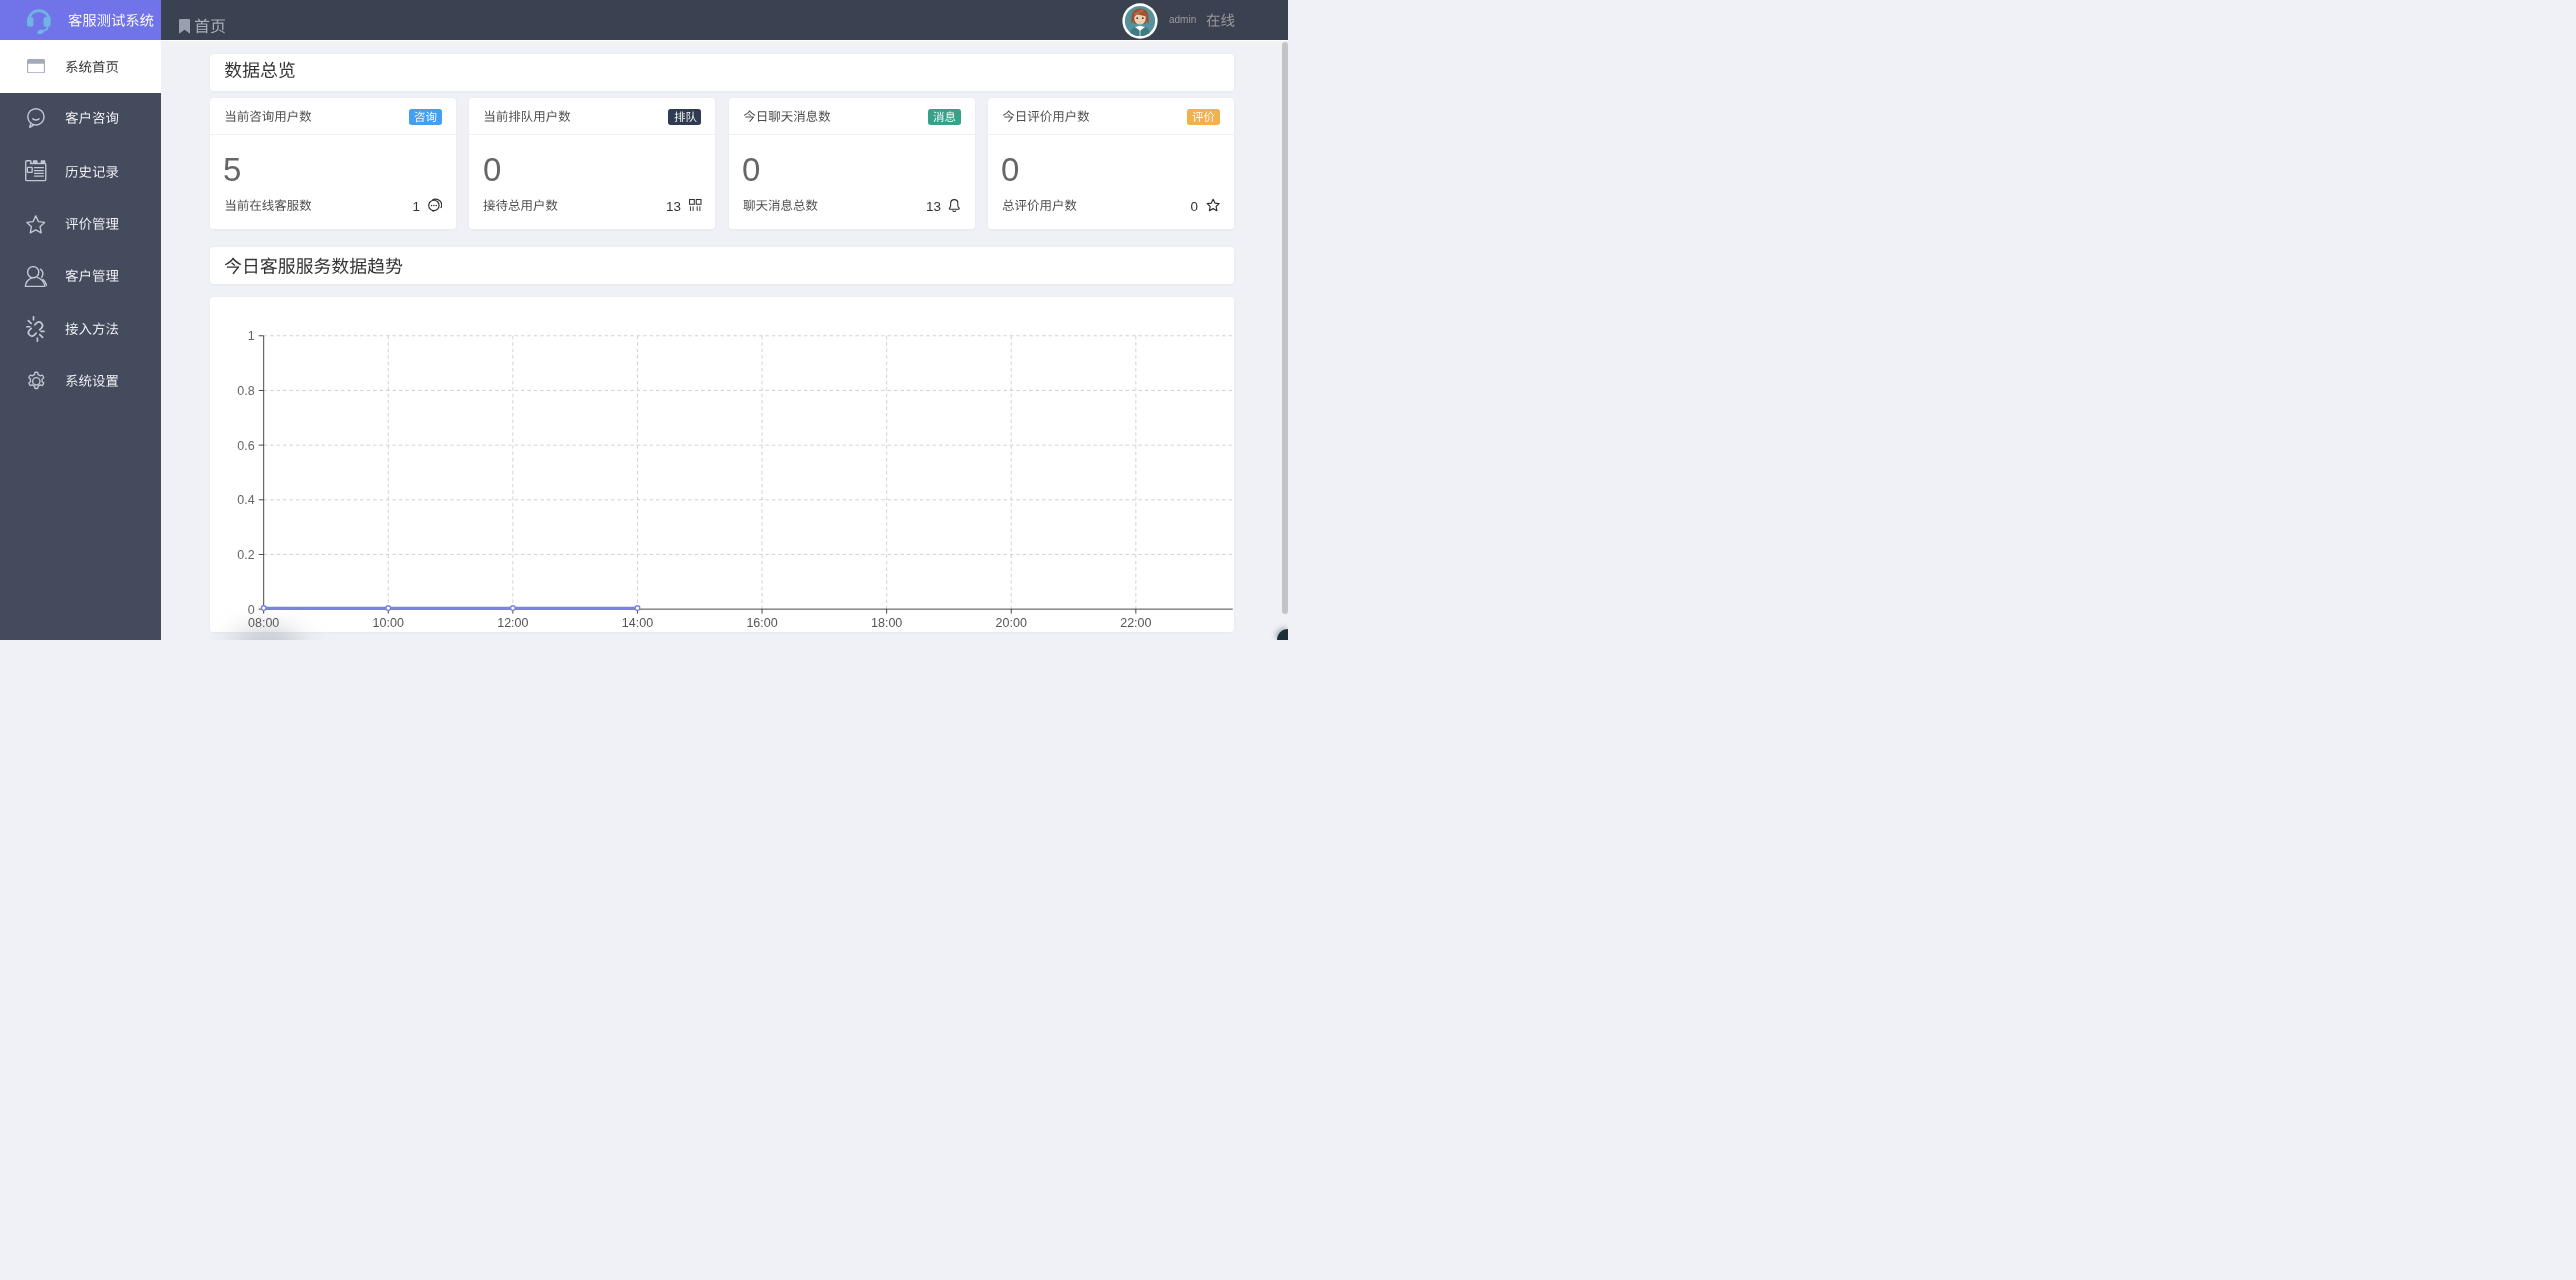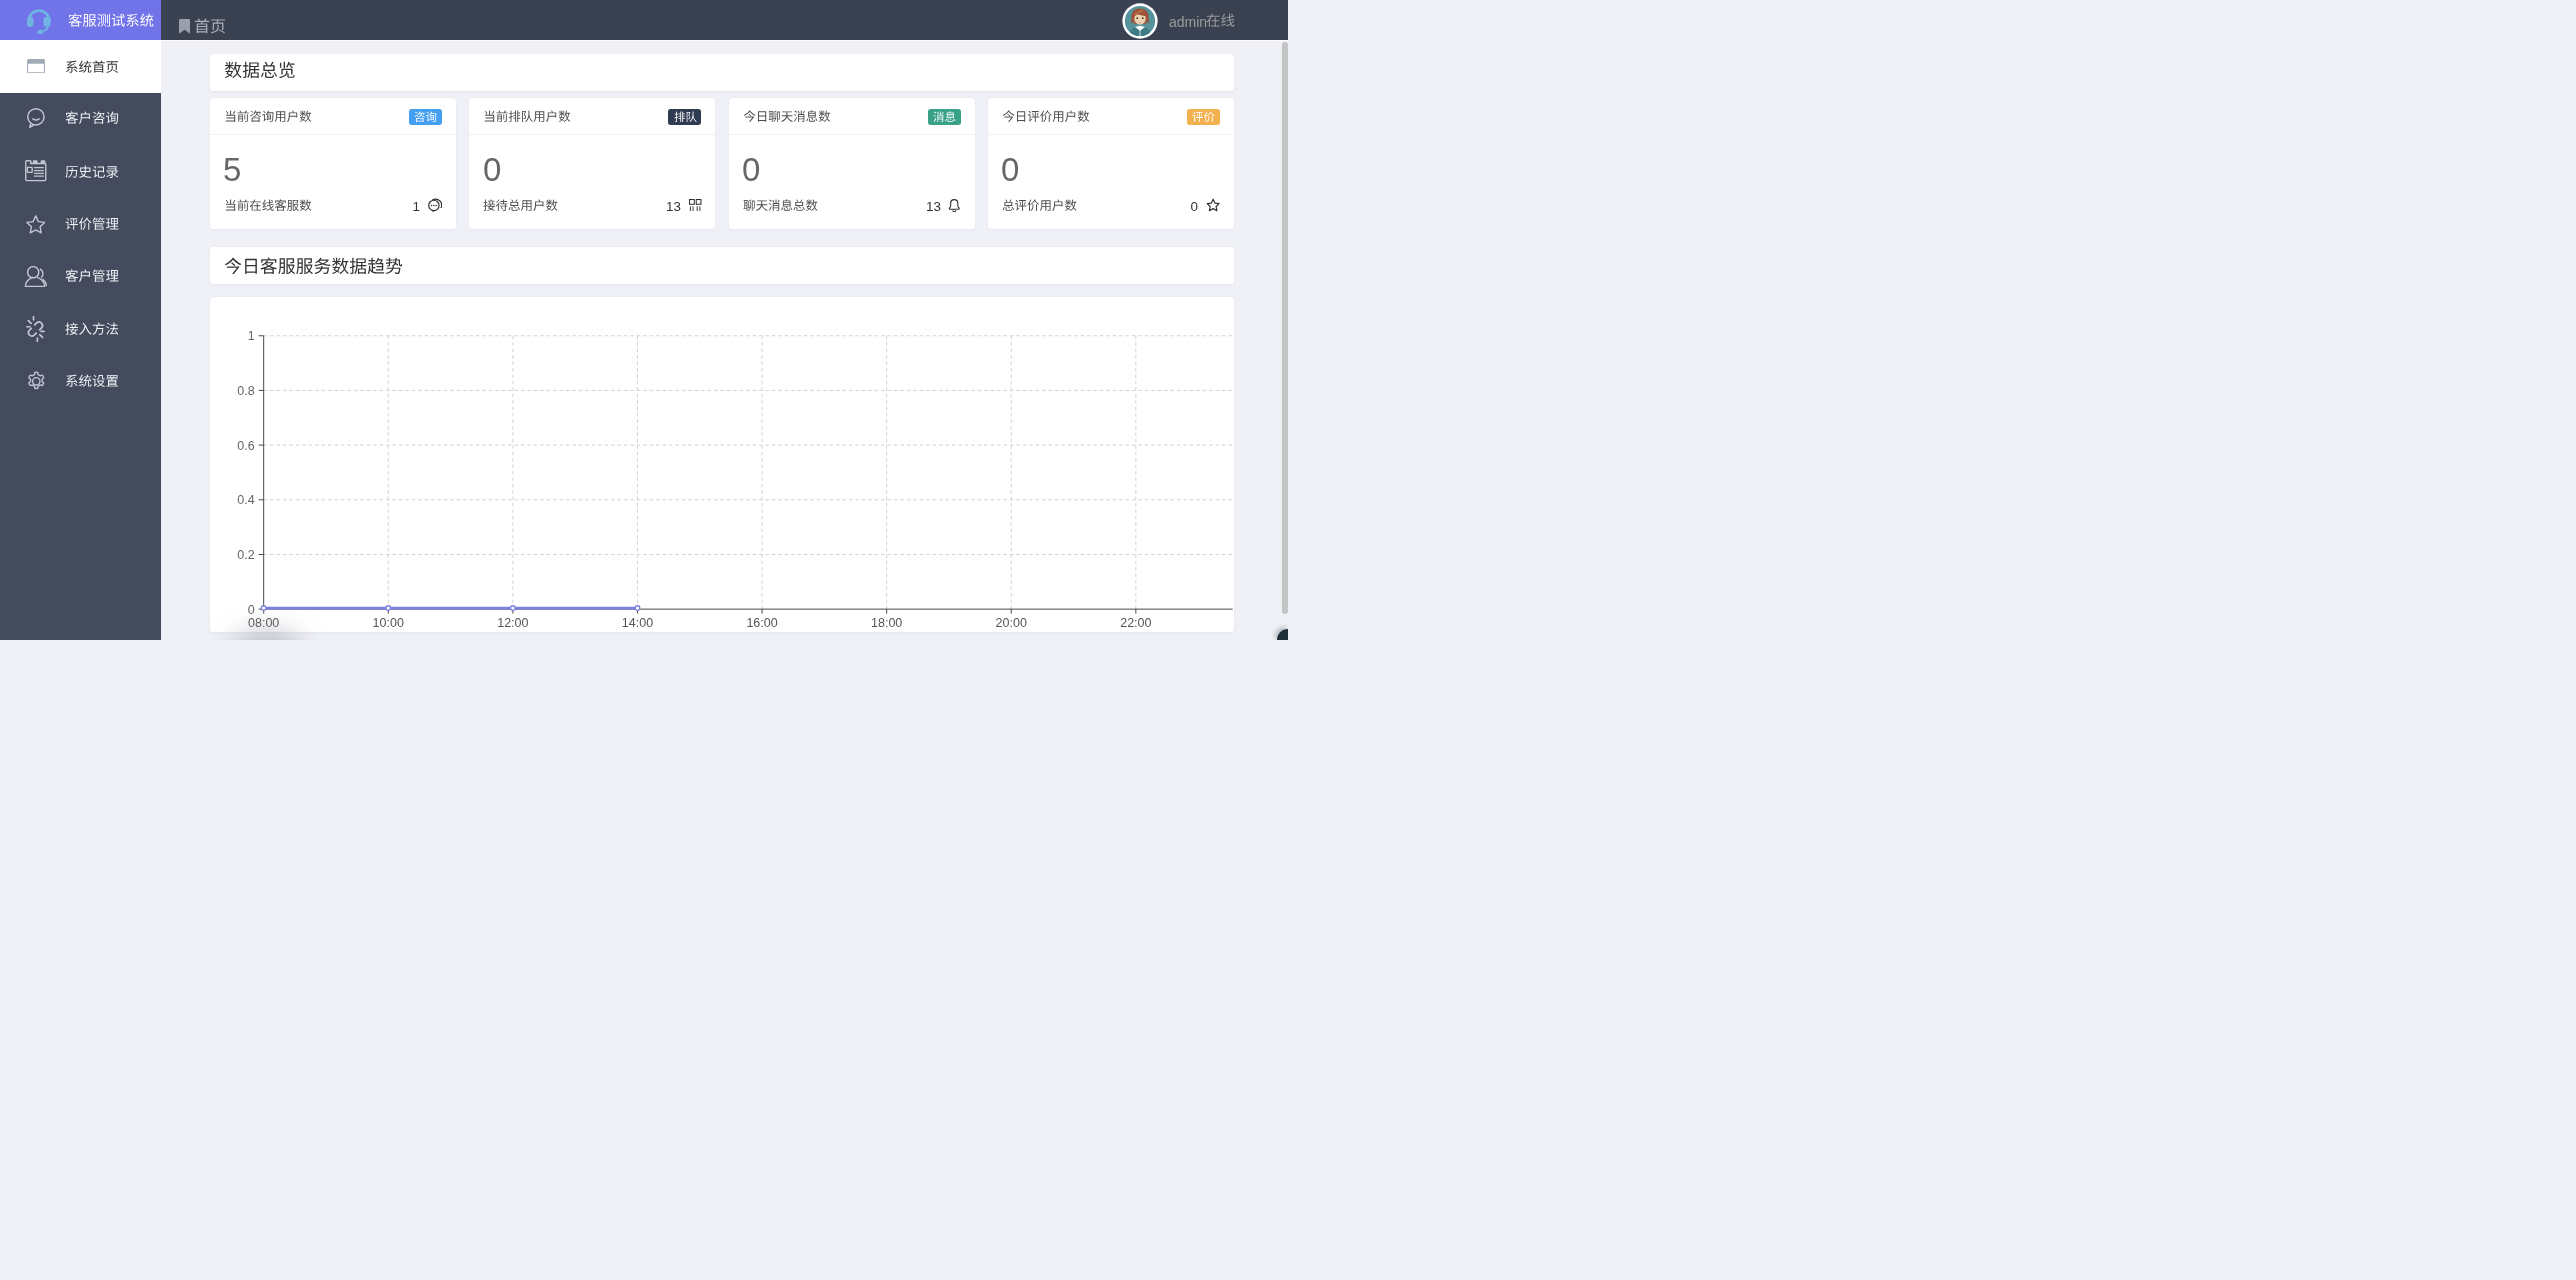--- a/index.html
+++ b/index.html
@@ -188,21 +188,21 @@
 <path d="M13.6 14.5 q.5 -5.8 6.4 -5.2 q6 .5 6.3 5.4 l-10 -2.2 -4.2 4.4 z" fill="#9c5134"></path>
 <path d="M12.9 11.5 l9.3 -4.6 2.2 1.8 -9.8 5.4 z" fill="#b06844"></path>
 <circle cx="16.9" cy="16.9" r="0.95" fill="#3a2a20"></circle>
 <circle cx="23.1" cy="16.9" r="0.95" fill="#3a2a20"></circle>
 <path d="M19.3 21.9 h1.4 l-.7 1 z" fill="#c34a43"></path>
 <path d="M8 37 q.5 -8.2 6.5 -10.4 l5.5 4.2 5.5 -4.2 q6 2.2 6.5 10.4 z" fill="#3f7b85"></path>
 <path d="M14.5 26.6 l5.5 -1.2 5.5 1.2 -5.5 4.2 z" fill="#fff"></path>
 <path d="M19.6 25.8 h0.8 v11.2 h-0.8 z" fill="#fff"></path>
 </g>
 </svg>
-<div class="abs" style="left:1169px;top:13.5px;width:72px;height:16px;font-size:14px;color:#9b9b9b">admin</div>
+<div class="abs" style="left:1169px;top:13.5px;width:72px;height:16px;font-size:10px;color:#9b9b9b">admin</div>
 <svg style="position:absolute;left:1206px;top:13.3px;" width="29" height="15" viewBox="0 0 32.0 16.6" fill="#9b9b9b">
     <g transform="translate(0 14.02) scale(0.01600 -0.01600)">
       <use href="#c5728" x="0"></use>
       <use href="#c7EBF" x="1000"></use>
     </g>
   </svg>
 <div class="abs" style="left:161px;top:40px;width:1127px;height:1.2px;background:#fdfdfe"></div>
 <div class="card" style="left:210px;top:54px;width:1024px;height:37px"></div>
 <svg style="position:absolute;left:224px;top:61px;" width="72" height="18.6" viewBox="0 0 80.0 20.8" fill="#333333">
     <g transform="translate(0 17.52) scale(0.02000 -0.02000)">

